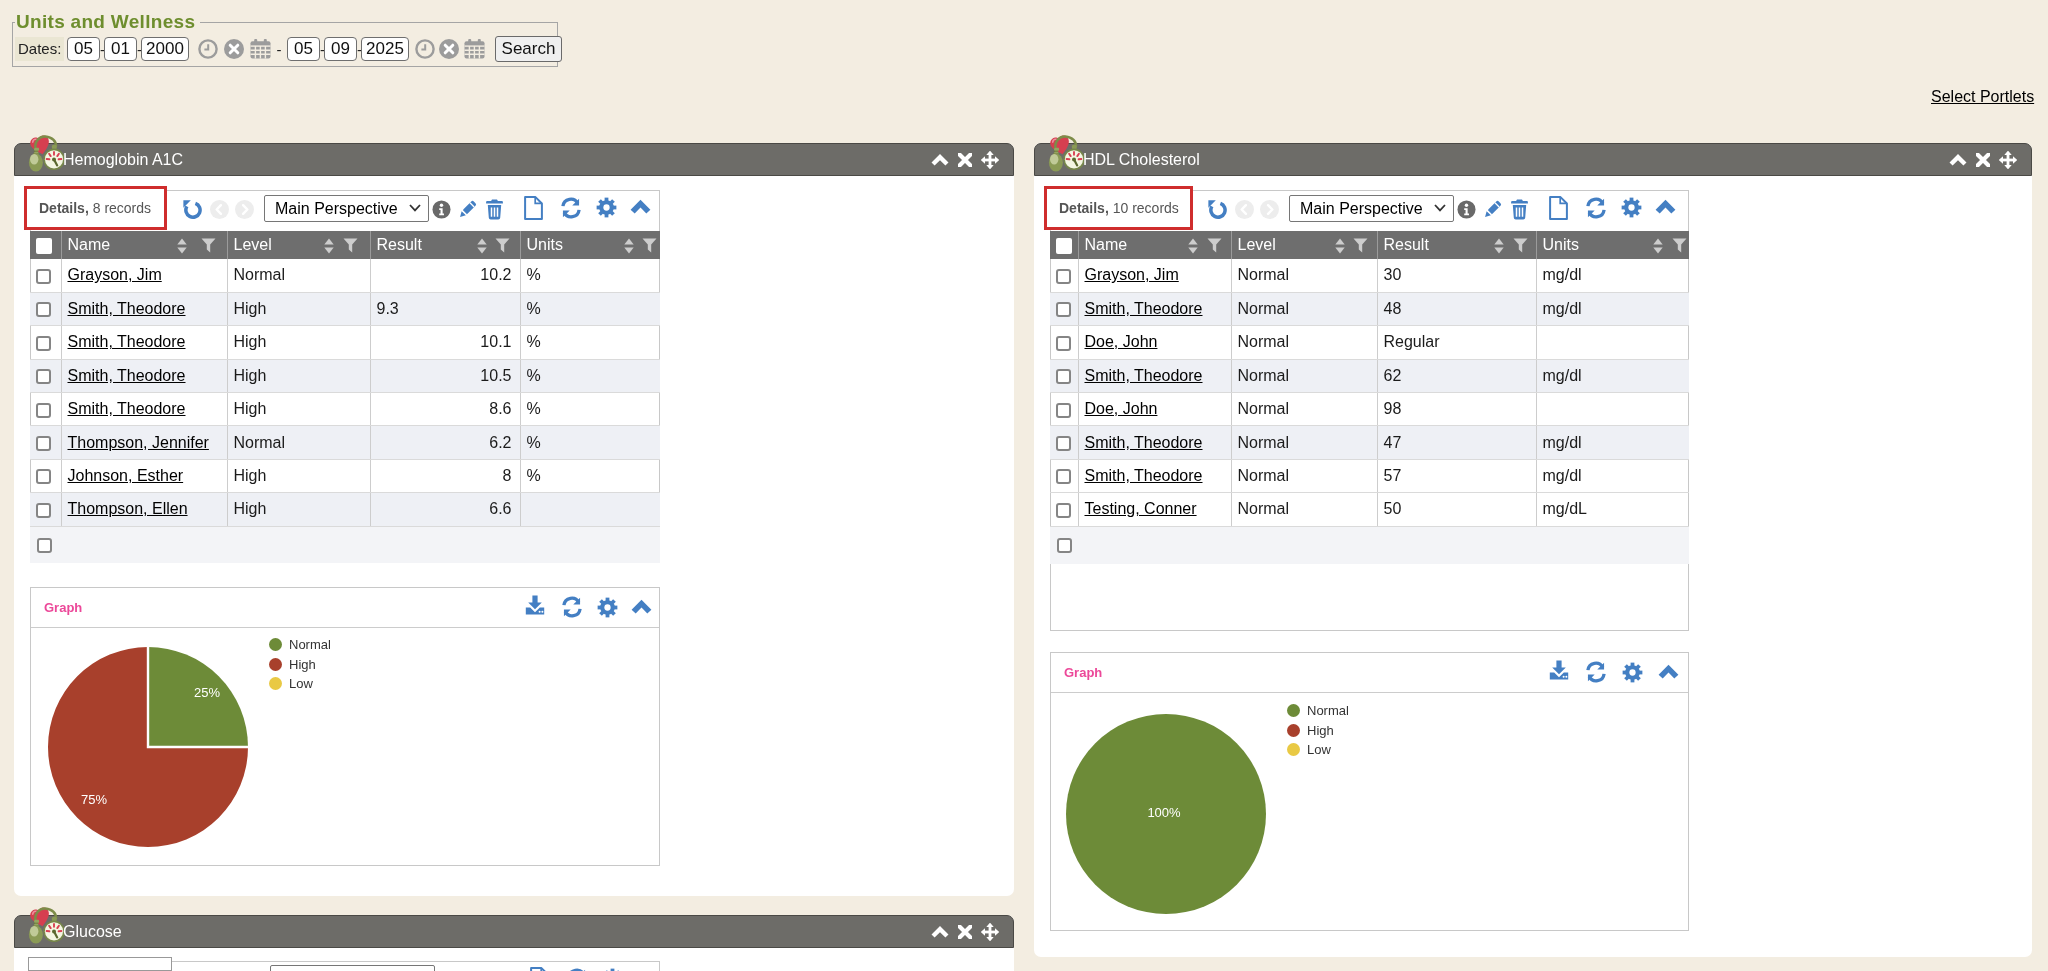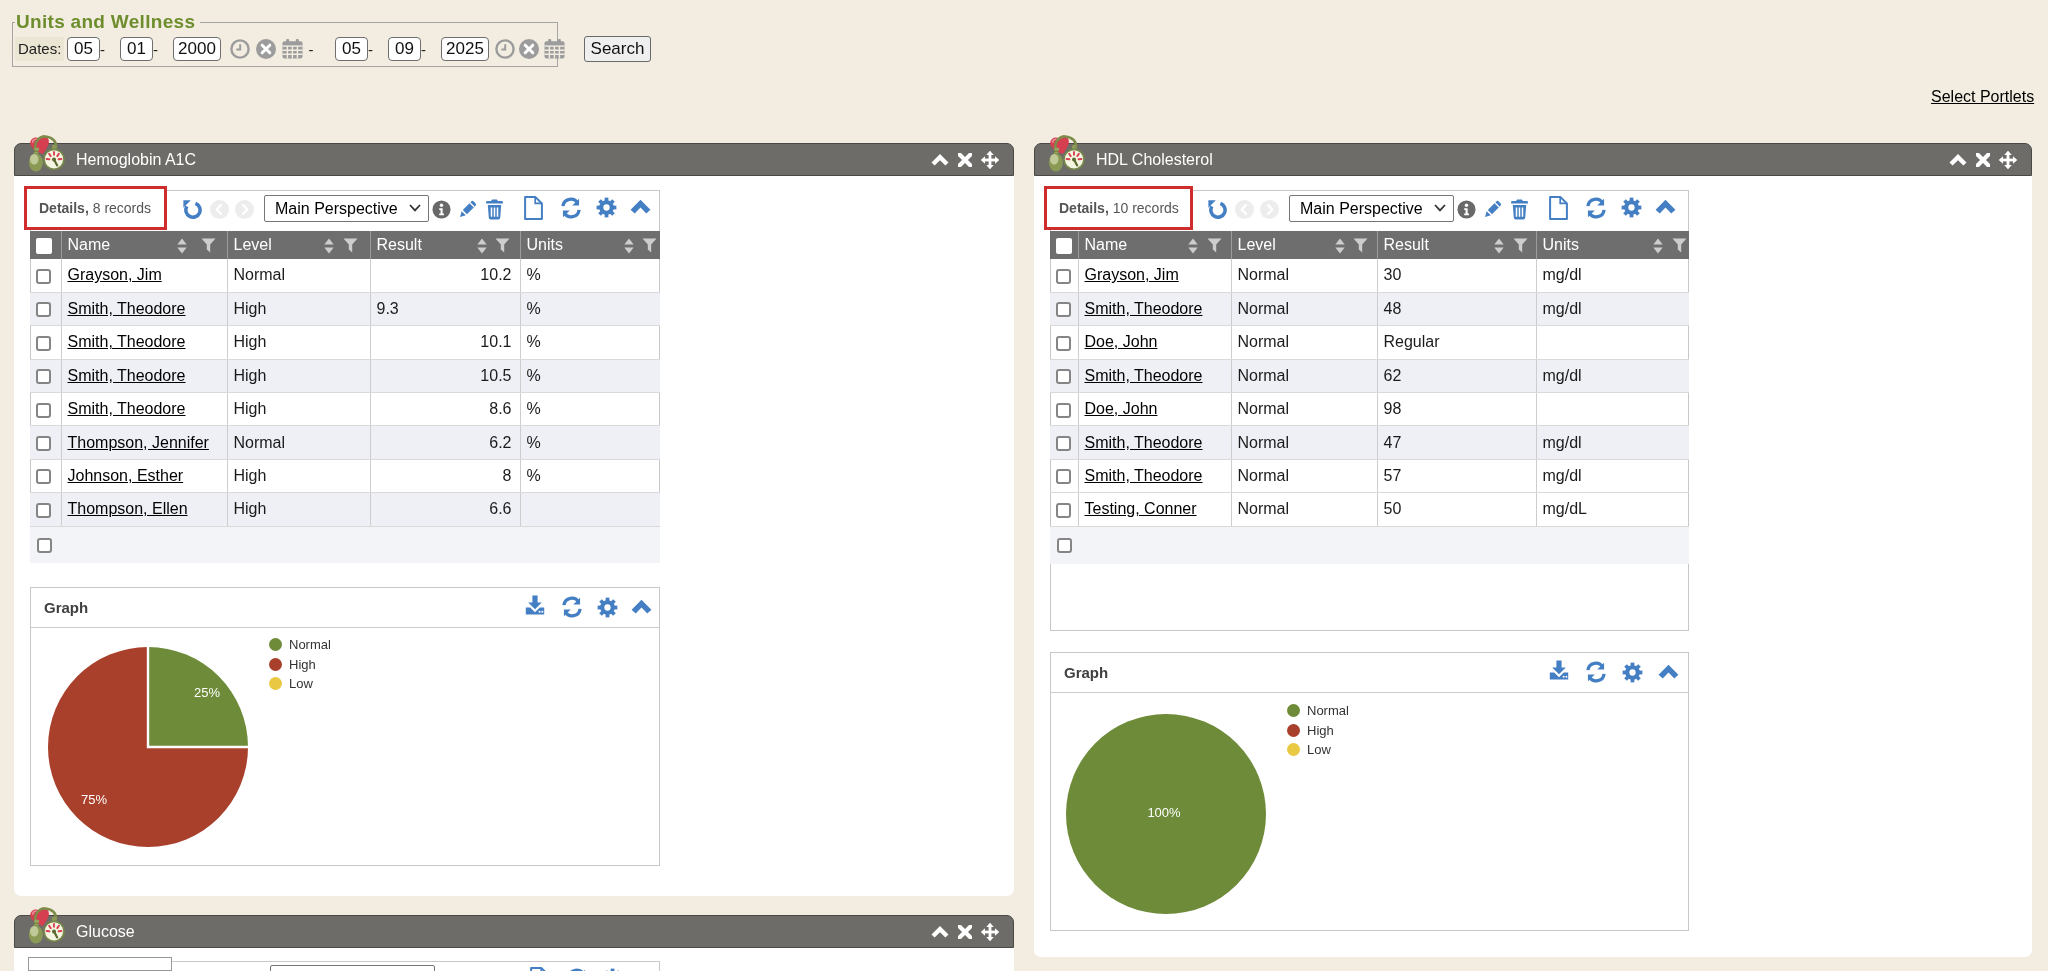--- a/index.html
+++ b/index.html
@@ -5,33 +5,33 @@
 * { margin:0; padding:0; box-sizing:border-box; }
 html,body { width:2048px; height:971px; }
 body { position:relative; background:#f3ede1; font-family:"Liberation Sans", sans-serif; overflow:hidden; }
 .abs { position:absolute; }
 
 
 fieldset.hw { position:absolute; left:12px; top:11px; width:546px; height:56px; border:1px solid #a5a5a5; border-radius:0; }
 fieldset.hw legend { margin-left:2px; padding:0 5px 0 1px; font-weight:bold; font-size:19px; letter-spacing:0.3px; color:#6e8e2e; }
 .dates-row { position:absolute; left:15px; top:37px; height:24px; display:flex; align-items:center; font-size:15px; color:#222; }
 .dates-label { background:#eae6d3; height:24px; line-height:24px; padding:0 3px 0 3px; width:49px; }
-.din { height:24px; border:1px solid #6f6f6f; border-radius:4px; background:#fff; font-family:"Liberation Sans",sans-serif; font-size:17px; color:#111; text-align:center; padding:0;margin-left:16px; }
+.din { height:24px; border:1px solid #6f6f6f; border-radius:4px; background:#fff; font-family:"Liberation Sans",sans-serif; font-size:17px; color:#111; text-align:center; padding:0; }
 .d2 { width:33px; }
 .d4 { width:48px; }
 .dash { width:4px; text-align:center; font-size:15px; color:#222; }
 .gico { display:inline-block; }
 .search-btn { height:26px; width:67px; border:1.5px solid #6a6a6a; border-radius:3px; background:#efefef; font-family:"Liberation Sans",sans-serif; font-size:17px; color:#111; text-align:center; padding:0; }
 
 .select-portlets { position:absolute; left:1931px; top:88px; font-size:16px; color:#000; text-decoration:underline; }
 
 
 .portlet { position:absolute; background:#fff; border-radius:7px; }
 .p-head { position:absolute; left:0; top:0; right:0; height:33px; background:#6d6c68; border:1px solid #4a4945; border-radius:7px 7px 0 0; }
-.p-title { position:absolute; left:62px; top:0; height:33px; line-height:33px; color:#fff; font-size:16px; }
+.p-title { position:absolute; left:49px; top:0; height:33px; line-height:33px; color:#fff; font-size:16px; }
 .p-hicons { position:absolute; right:15px; top:0; height:33px; display:flex; align-items:center; gap:9px; }
 .hw-icon { position:absolute; left:13px; top:-9px; }
 
 
 .dbox { position:absolute; border:1px solid #c8c8c8; background:#fff; }
 .redbox { position:absolute; border:3px solid #cf2d2d; background:#fff; z-index:3; display:flex; align-items:center; padding-left:12px; font-size:14px; color:#555; }
 .redbox b { font-weight:bold; }
 .graybox { position:absolute; border:1px solid #999; background:#fff; z-index:3; }
 
 
@@ -46,21 +46,21 @@
 table.grid td:first-child { border-left:none; }
 table.grid tr.alt td { background:#eef0f5; }
 a.nm { color:#000; text-decoration:underline; }
 .cb { display:inline-block; width:15px; height:15px; border:2px solid #858585; border-radius:3px; background:#fff; vertical-align:middle; }
 .hsort { position:absolute; top:7px; }
 .hfun { position:absolute; top:7px; }
 
 
 .gbox { position:absolute; border:1px solid #c8c8c8; background:#fff; }
 .g-head { position:absolute; left:0; top:0; right:0; height:40px; border-bottom:1px solid #ccc; }
-.g-title { position:absolute; left:13px; top:0; height:40px; line-height:40px; font-weight:bold; font-size:15px; color:#404040; }
+.g-title { position:absolute; left:13px; top:0; height:40px; line-height:40px; font-weight:bold; font-size:13px; color:#ec4899; }
 .legend { position:absolute; font-size:13px; color:#333; }
 .legend .li { display:flex; align-items:center; height:19.5px; }
 .legend .dot { width:13px; height:13px; border-radius:50%; margin-right:7px; }
 .gr { background:#6d8b38; }
 .rd { background:#a8402c; }
 .yl { background:#e9c944; }
 </style>
 </head>
 <body>
 
@@ -236,21 +236,21 @@
   <input class="din d4" value="2025" style="">
   <svg class="gico" width="20" height="20" style="margin-left:6px">
       <use href="#i-clock"></use>
     </svg>
   <svg class="gico" width="20" height="20" style="margin-left:4px">
       <use href="#i-xcirc"></use>
     </svg>
   <svg class="gico" width="21" height="20" style="margin-left:5px">
       <use href="#i-cal"></use>
     </svg>
-  <button class="search-btn" style="margin-left:19px">Search</button>
+  <button class="search-btn" style="margin-left:10px">Search</button>
 </div>
 
 <a class="select-portlets">Select Portlets</a>
 
 <div class="portlet" style="left:14px; top:143px; width:1000px; height:753px;">
   <div class="p-head"></div>
   <svg class="hw-icon" width="38" height="38">
       <use href="#i-hw"></use>
     </svg>
   <div class="p-title">Hemoglobin A1C</div>

